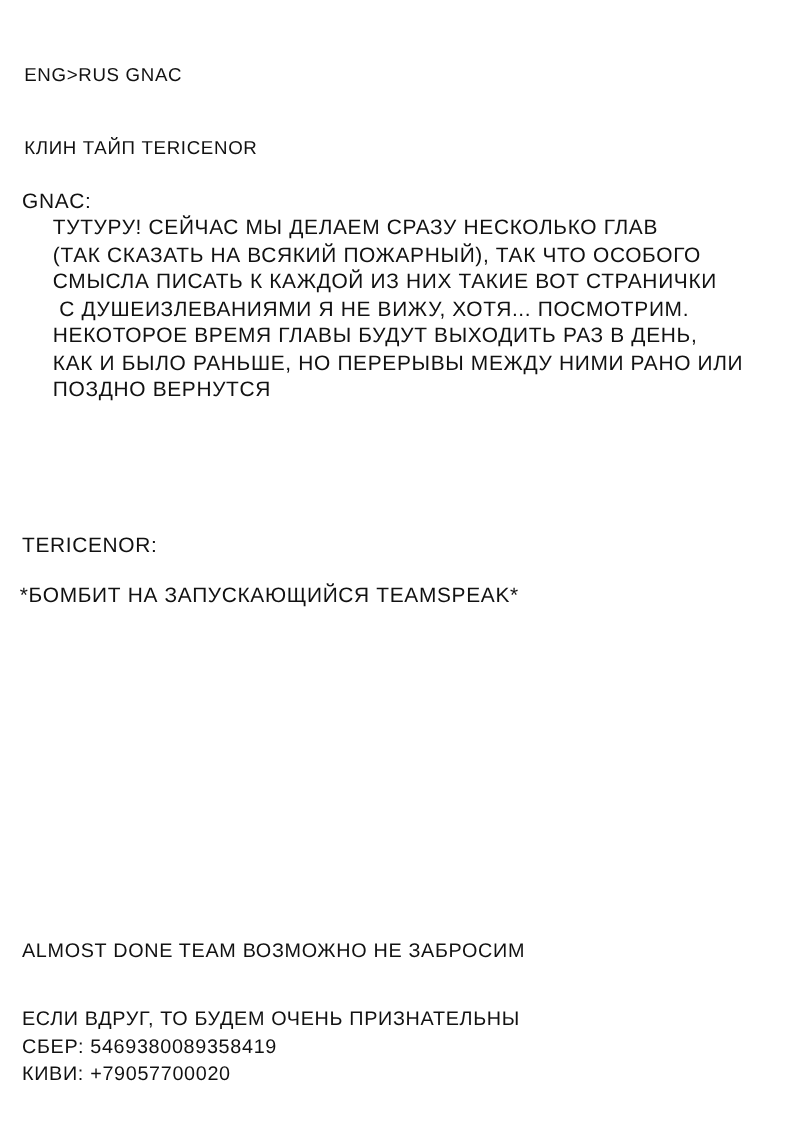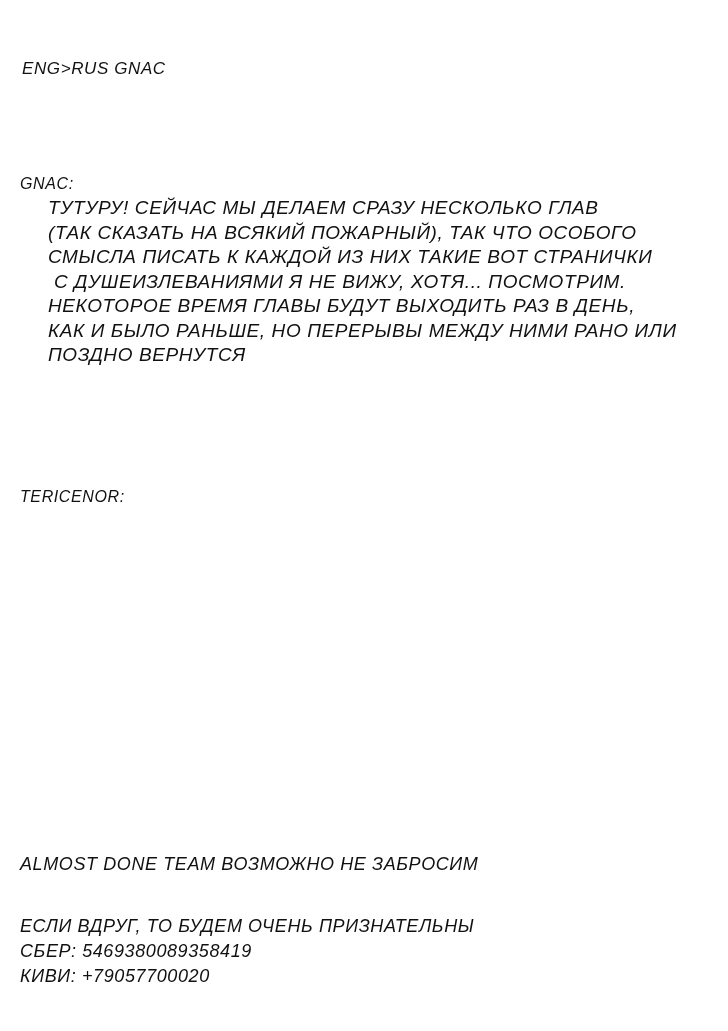--- a/index.html
+++ b/index.html
@@ -15,40 +15,39 @@
     color: #000000;
     overflow: hidden;
   }
   .page {
     position: absolute;
     left: 0;
     top: 0;
     width: 728px;
     height: 759px;
     background: #ffffff;
-    font-style: italic;
   }
   .block {
     position: absolute;
     font-family: "Liberation Sans", sans-serif;
     font-weight: 400;
     letter-spacing: 0.6px;
     color: #111111;
     white-space: pre-wrap;
     text-transform: uppercase;
     font-stretch: condensed;
   }
   .credits {
     left: 22px;
     top: 14px;
     font-size: 17px;
     line-height: 22px;
   }
   .speaker {
-    font-size: 16px;
+    font-size: 19px;
     line-height: 24px;
   }
   .speech {
     font-size: 19px;
     line-height: 24.5px;
   }
   .gnac-label {
     left: 20px;
     top: 172px;
   }
@@ -81,31 +80,33 @@
     line-height: 25px;
   }
 </style>
 </head>
 <body>
 
 <div class="page">
 
   <div class="block credits">
     <div>ENG&gt;RUS GNAC</div>
+    <div>КЛИН ТАЙП TERICENOR</div>
   </div>
 
   <div class="block speaker gnac-label">GNAC:</div>
   <div class="block speech gnac-text">ТУТУРУ! СЕЙЧАС МЫ ДЕЛАЕМ СРАЗУ НЕСКОЛЬКО ГЛАВ
 (ТАК СКАЗАТЬ НА ВСЯКИЙ ПОЖАРНЫЙ), ТАК ЧТО ОСОБОГО
 СМЫСЛА ПИСАТЬ К КАЖДОЙ ИЗ НИХ ТАКИЕ ВОТ СТРАНИЧКИ
  С ДУШЕИЗЛЕВАНИЯМИ Я НЕ ВИЖУ, ХОТЯ... ПОСМОТРИМ.
 НЕКОТОРОЕ ВРЕМЯ ГЛАВЫ БУДУТ ВЫХОДИТЬ РАЗ В ДЕНЬ,
 КАК И БЫЛО РАНЬШЕ, НО ПЕРЕРЫВЫ МЕЖДУ НИМИ РАНО ИЛИ
 ПОЗДНО ВЕРНУТСЯ</div>
 
   <div class="block speaker tericenor-label">TERICENOR:</div>
+  <div class="block speech tericenor-text">*БОМБИТ НА ЗАПУСКАЮЩИЙСЯ TEAMSPEAK*</div>
 
   <div class="block footer-1">ALMOST DONE TEAM ВОЗМОЖНО НЕ ЗАБРОСИМ</div>
   <div class="block footer-2">ЕСЛИ ВДРУГ, ТО БУДЕМ ОЧЕНЬ ПРИЗНАТЕЛЬНЫ
 СБЕР: 5469380089358419
 КИВИ: +79057700020</div>
 
 </div>
 
 </body></html>

